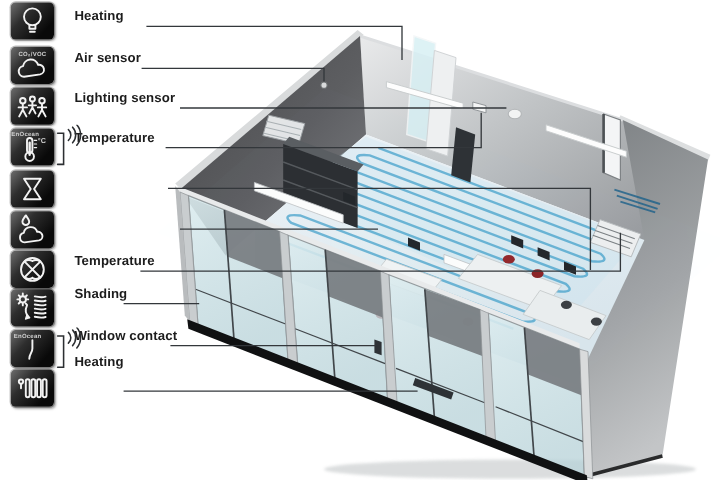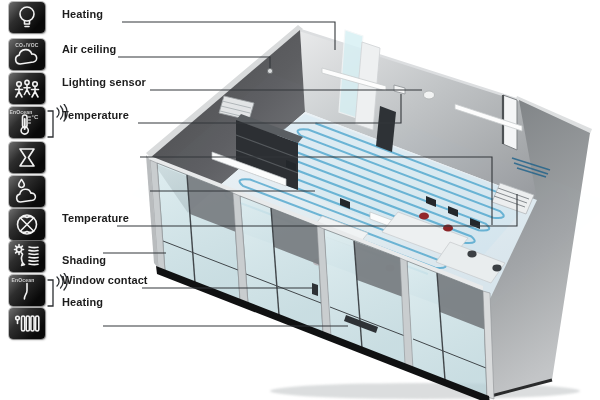--- a/index.html
+++ b/index.html
@@ -204,21 +204,21 @@
   <div class="lbl" style="top:8px">Heating</div>
 
   <div class="tile" style="top:39px">
     <svg width="36" height="31" viewBox="0 0 36 31">
       <text x="18" y="8" text-anchor="middle" class="cap">CO₂/VOC</text>
       <g class="glyph">
             <path d="M11 25 a4.5 4.5 0 0 1 -.8 -8.9 a6.5 6.5 0 0 1 12.6 -1 a4 4 0 0 1 1.6 7.9 z"></path>
           </g>
     </svg>
   </div>
-  <div class="lbl" style="top:43px">Air ceiling</div>
+  <div class="lbl" style="top:43px">Air sensor</div>
 
   <div class="tile" style="top:73px">
     <svg width="36" height="31" viewBox="0 0 36 31">
       <g class="glyph" stroke-width="1.4">
         <circle cx="10" cy="11" r="2.3"></circle>
             <path d="M10 13.5 v5 M6.5 16.5 h7 M10 18.5 l-3 5.5 M10 18.5 l3 5.5"></path>
         <circle cx="18" cy="9.5" r="2.1"></circle>
             <path d="M18 11.8 v4.7 M15 14.8 h6 M18 16.5 l-2.6 5 M18 16.5 l2.6 5"></path>
         <circle cx="26" cy="11" r="2.3"></circle>
             <path d="M26 13.5 v5 M22.5 16.5 h7 M26 18.5 l-3 5.5 M26 18.5 l3 5.5"></path>
@@ -283,21 +283,21 @@
     <svg width="36" height="31" viewBox="0 0 36 31">
       <g class="glyph" stroke-width="1.2">
         <circle cx="10" cy="8.5" r="2.6"></circle>
         <path d="M10 3.5 v1.5 M10 12 v1.5 M5.5 8.5 h1.5 M13 8.5 h1.5 M6.6 5.1 l1 1 M12.4 11.9 l1 1 M13.4 5.1 l-1 1 M6.6 11.9 l1 -1"></path>
         <path d="M20 6 q5.5 1.2 9 .2 M20 9.4 q5.5 1.2 9 .2 M20 12.8 q5.5 1.2 9 .2 M20 16.2 q5.5 1.2 9 .2 M20 19.6 q5.5 1.2 9 .2 M20 23 q5.5 1.2 9 .2"></path>
         <path d="M13.5 13.5 q-2.8 6 1.8 10"></path>
         <path d="M15.8 23.7 l-3.6 1.2 1.2 -3.6" fill="#f2f2f2" stroke-width="1"></path>
       </g>
     </svg>
   </div>
-  <div class="lbl" style="top:254px">Shading</div>
+  <div class="lbl" style="top:239px">Shading</div>
 
   <div class="tile" style="top:275px">
     <svg width="36" height="31" viewBox="0 0 36 31">
       <text x="14" y="6.5" text-anchor="middle" class="cap">EnOcean</text>
       <g class="glyph" stroke-width="1.8">
         <path d="M18 8.5 v7 M18 15.5 c0 3.5 -2.6 4.5 -2.6 8.5"></path>
       </g>
     </svg>
   </div>
   <div class="lbl" style="top:274px">Window contact</div>

